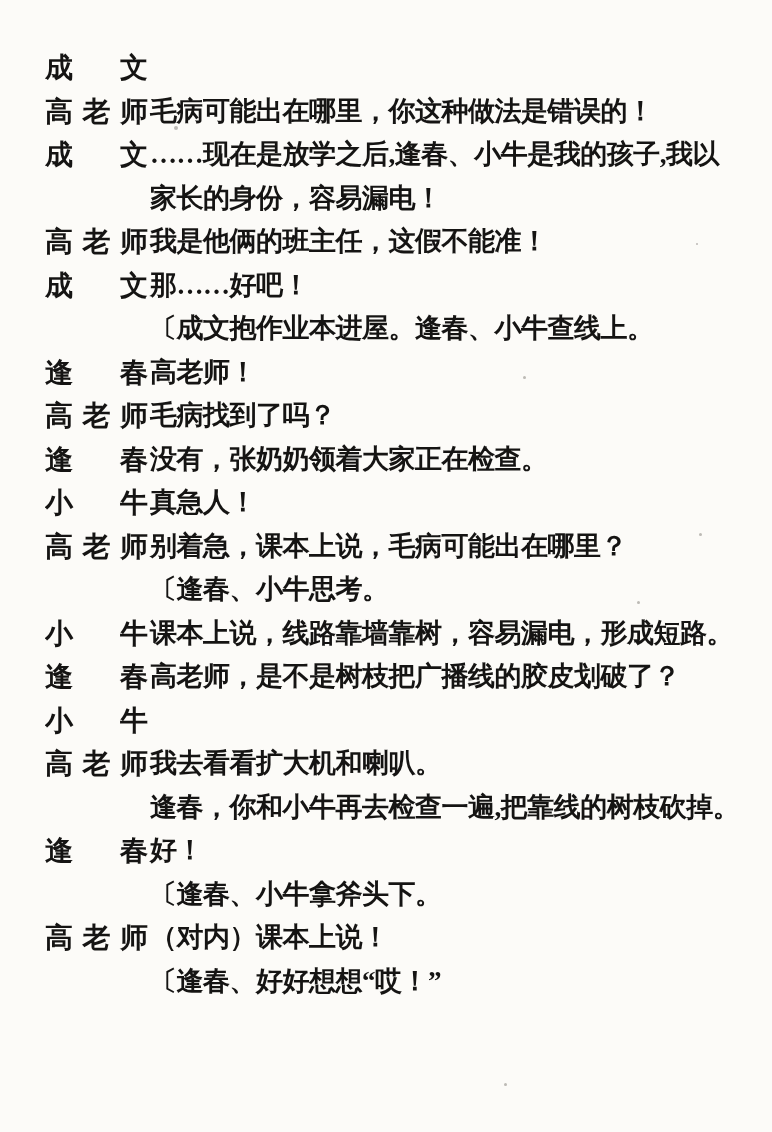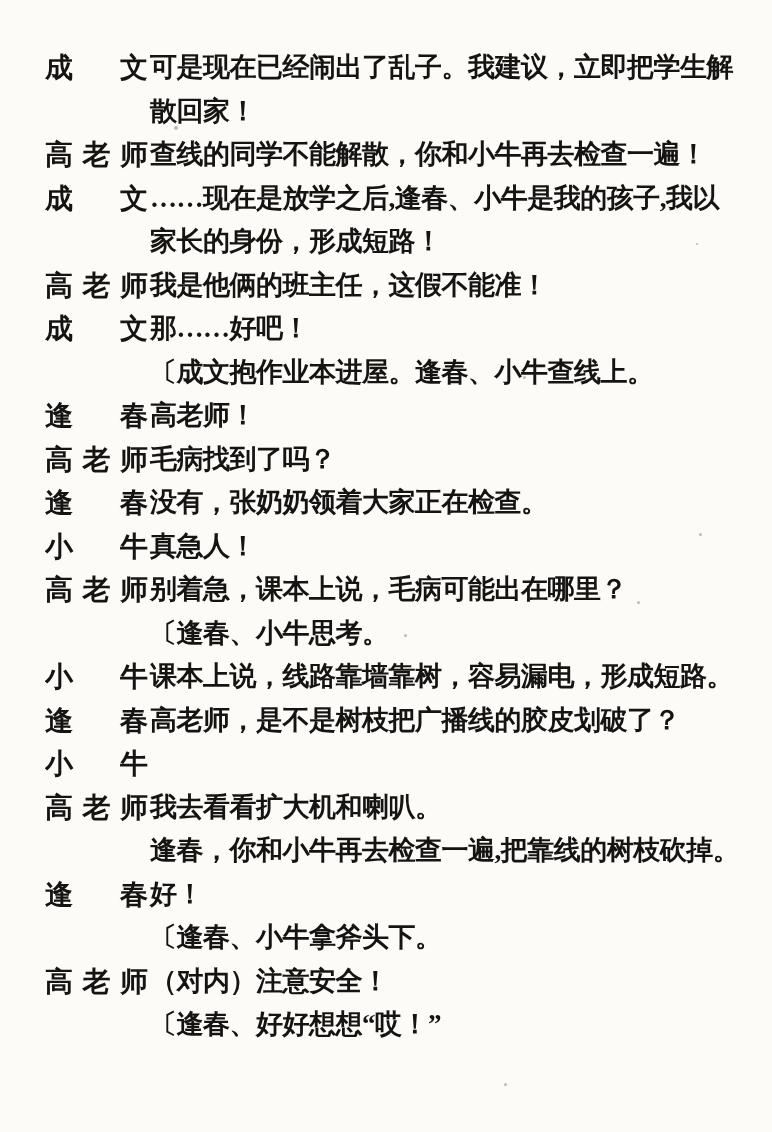--- a/index.html
+++ b/index.html
@@ -60,38 +60,34 @@
   }
 </style>
 </head>
 <body>
 
 <div class="page">
   <div class="content">
 
     <div class="entry">
       <div class="speaker">成　文</div>
-      <div class="lines">
-        <div class="line">可是现在已经闹出了乱子。我建议，立即把学生解</div>
-        <div class="line">散回家！</div>
-      </div>
-    </div>
-
-    <div class="entry">
-      <div class="speaker">高老师</div>
-      <div class="lines">
-        <div class="line">查线的同学不能解散，你和小牛再去检查一遍！</div>
+    </div>
+
+    <div class="entry">
+      <div class="speaker">高老师</div>
+      <div class="lines">
+        <div class="line">毛病可能出在哪里，你这种做法是错误的！</div>
       </div>
     </div>
 
     <div class="entry">
       <div class="speaker">成　文</div>
       <div class="lines">
         <div class="line">……现在是放学之后,逢春、小牛是我的孩子,我以</div>
-        <div class="line">家长的身份，形成短路！</div>
+        <div class="line">家长的身份，容易漏电！</div>
       </div>
     </div>
 
     <div class="entry">
       <div class="speaker">高老师</div>
       <div class="lines">
         <div class="line">我是他俩的班主任，这假不能准！</div>
       </div>
     </div>
 
@@ -187,21 +183,21 @@
     <div class="entry">
       <div class="speaker"></div>
       <div class="lines">
         <div class="line">〔逢春、小牛拿斧头下。</div>
       </div>
     </div>
 
     <div class="entry">
       <div class="speaker">高老师</div>
       <div class="lines">
-        <div class="line">（对内）注意安全！</div>
+        <div class="line">（对内）课本上说！</div>
       </div>
     </div>
 
     <div class="entry">
       <div class="speaker"></div>
       <div class="lines">
         <div class="line">〔逢春、好好想想“哎！”</div>
       </div>
     </div>
 

